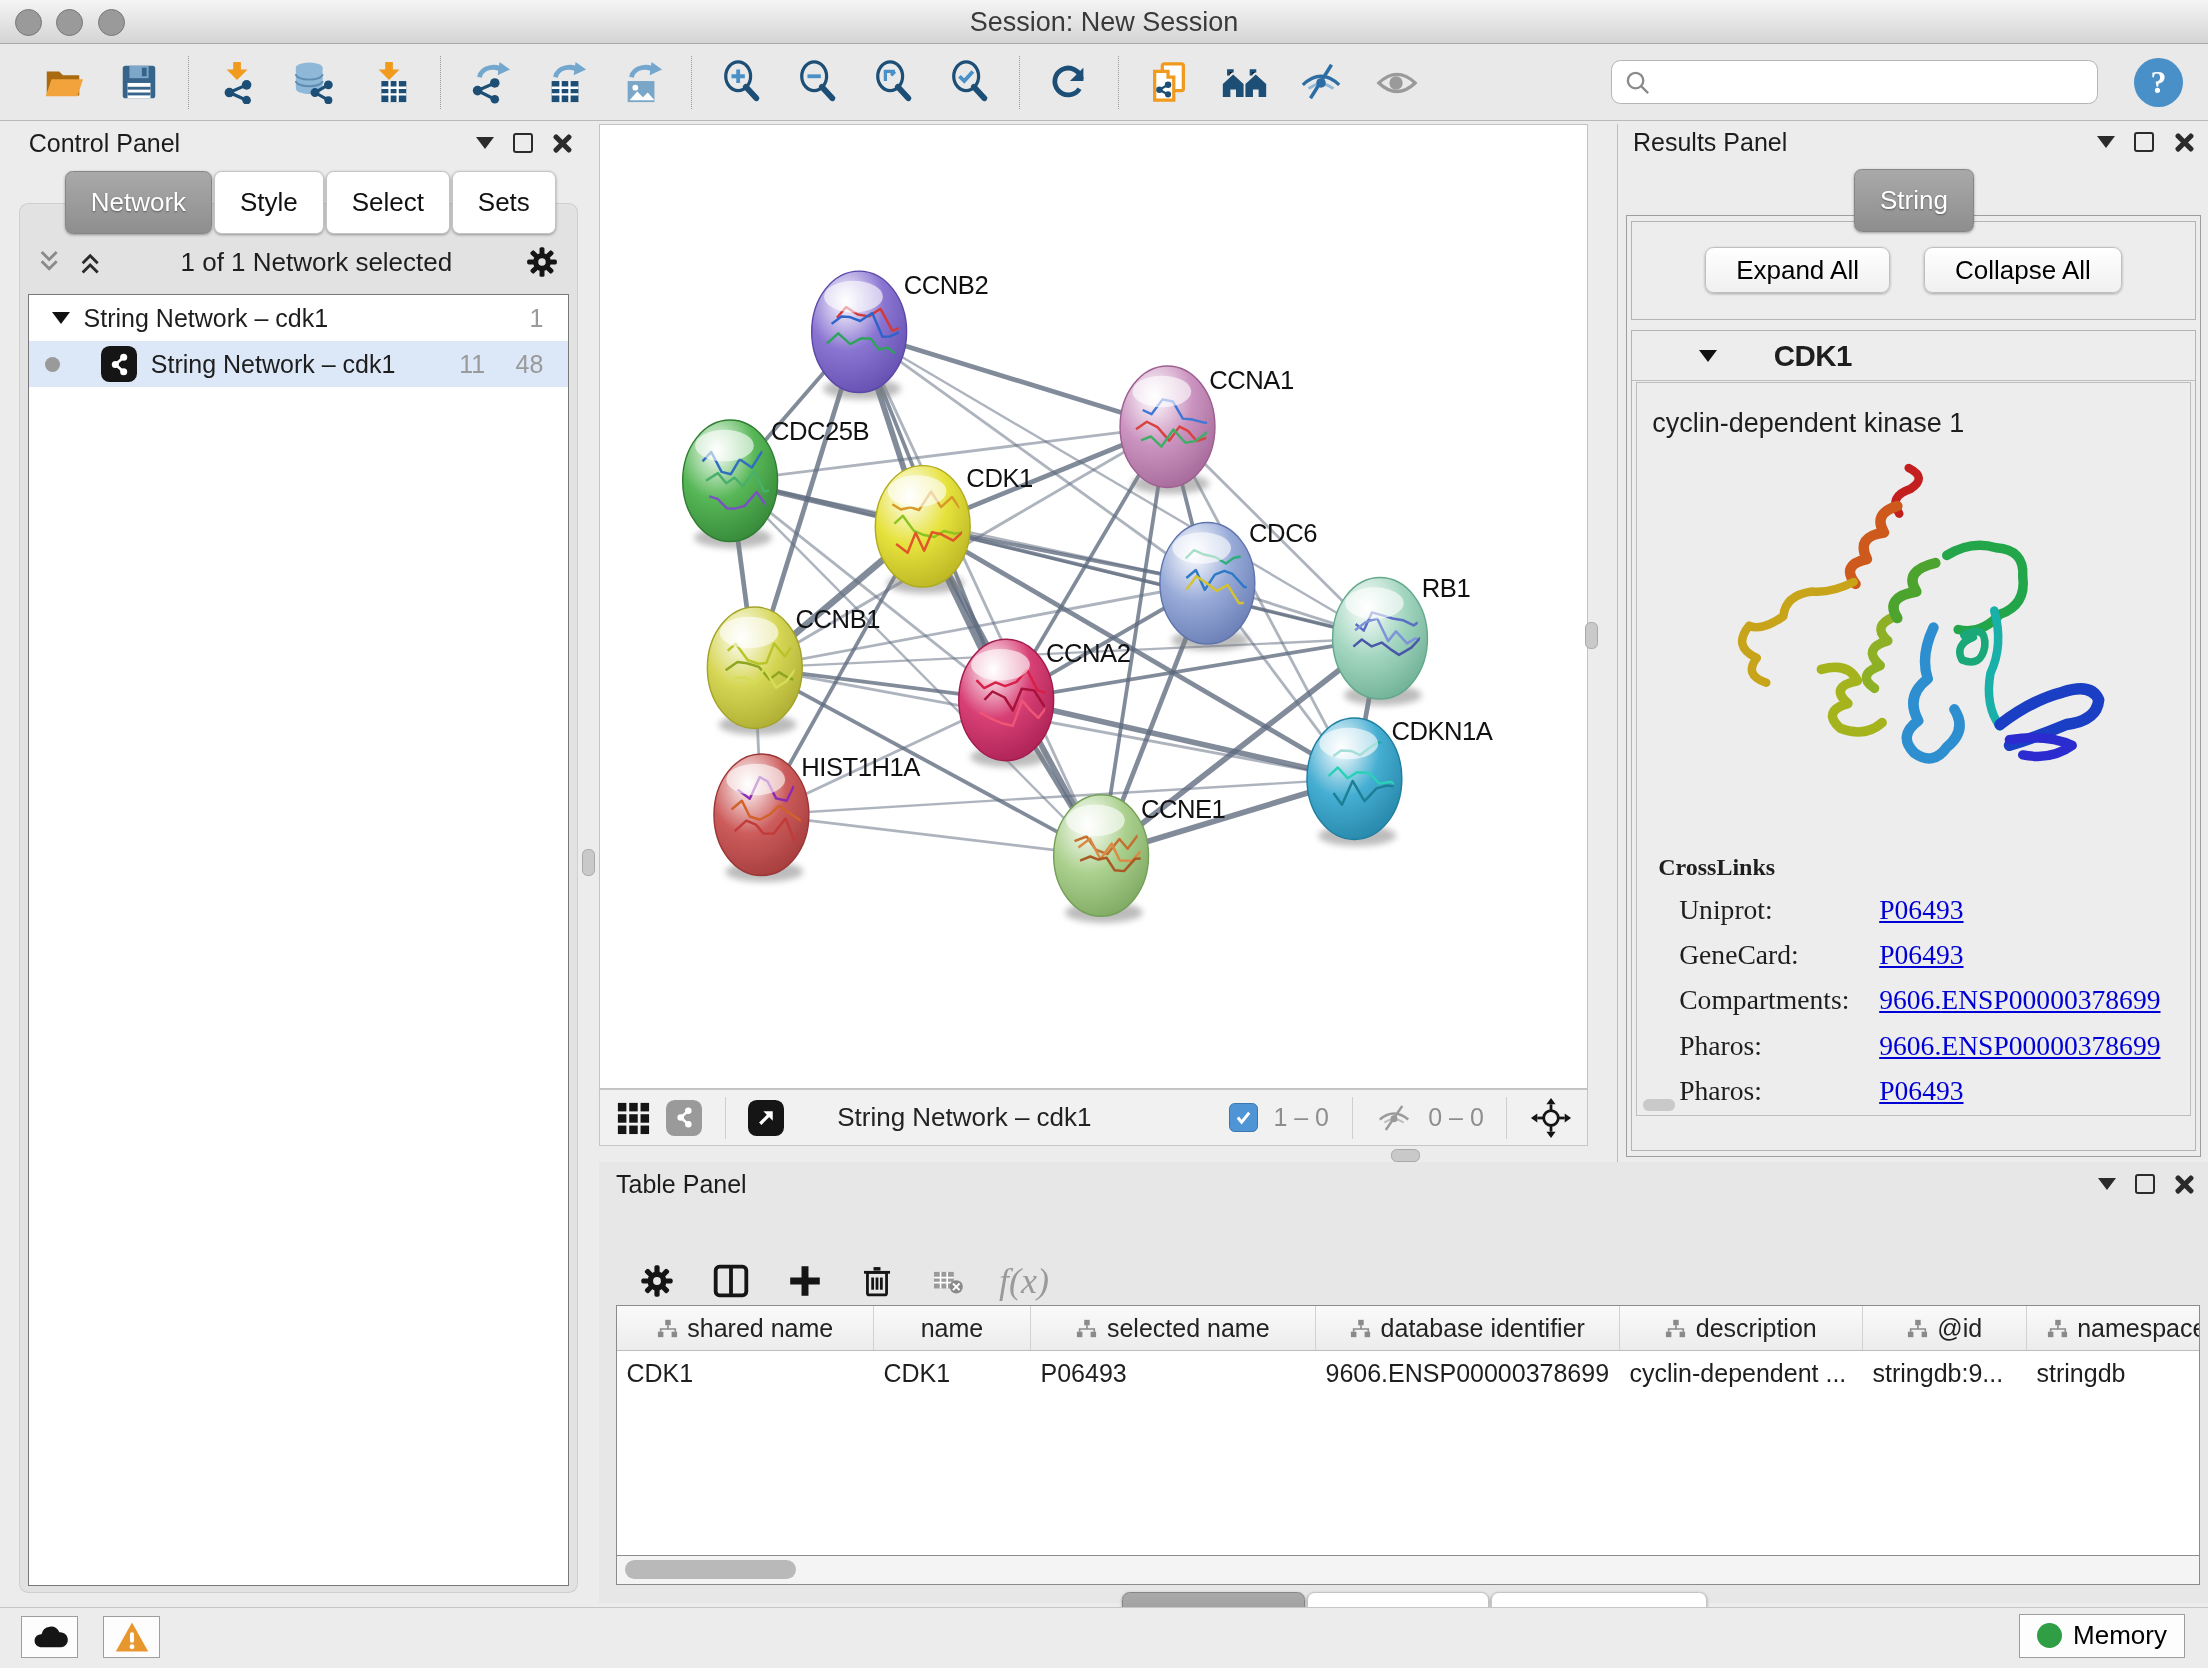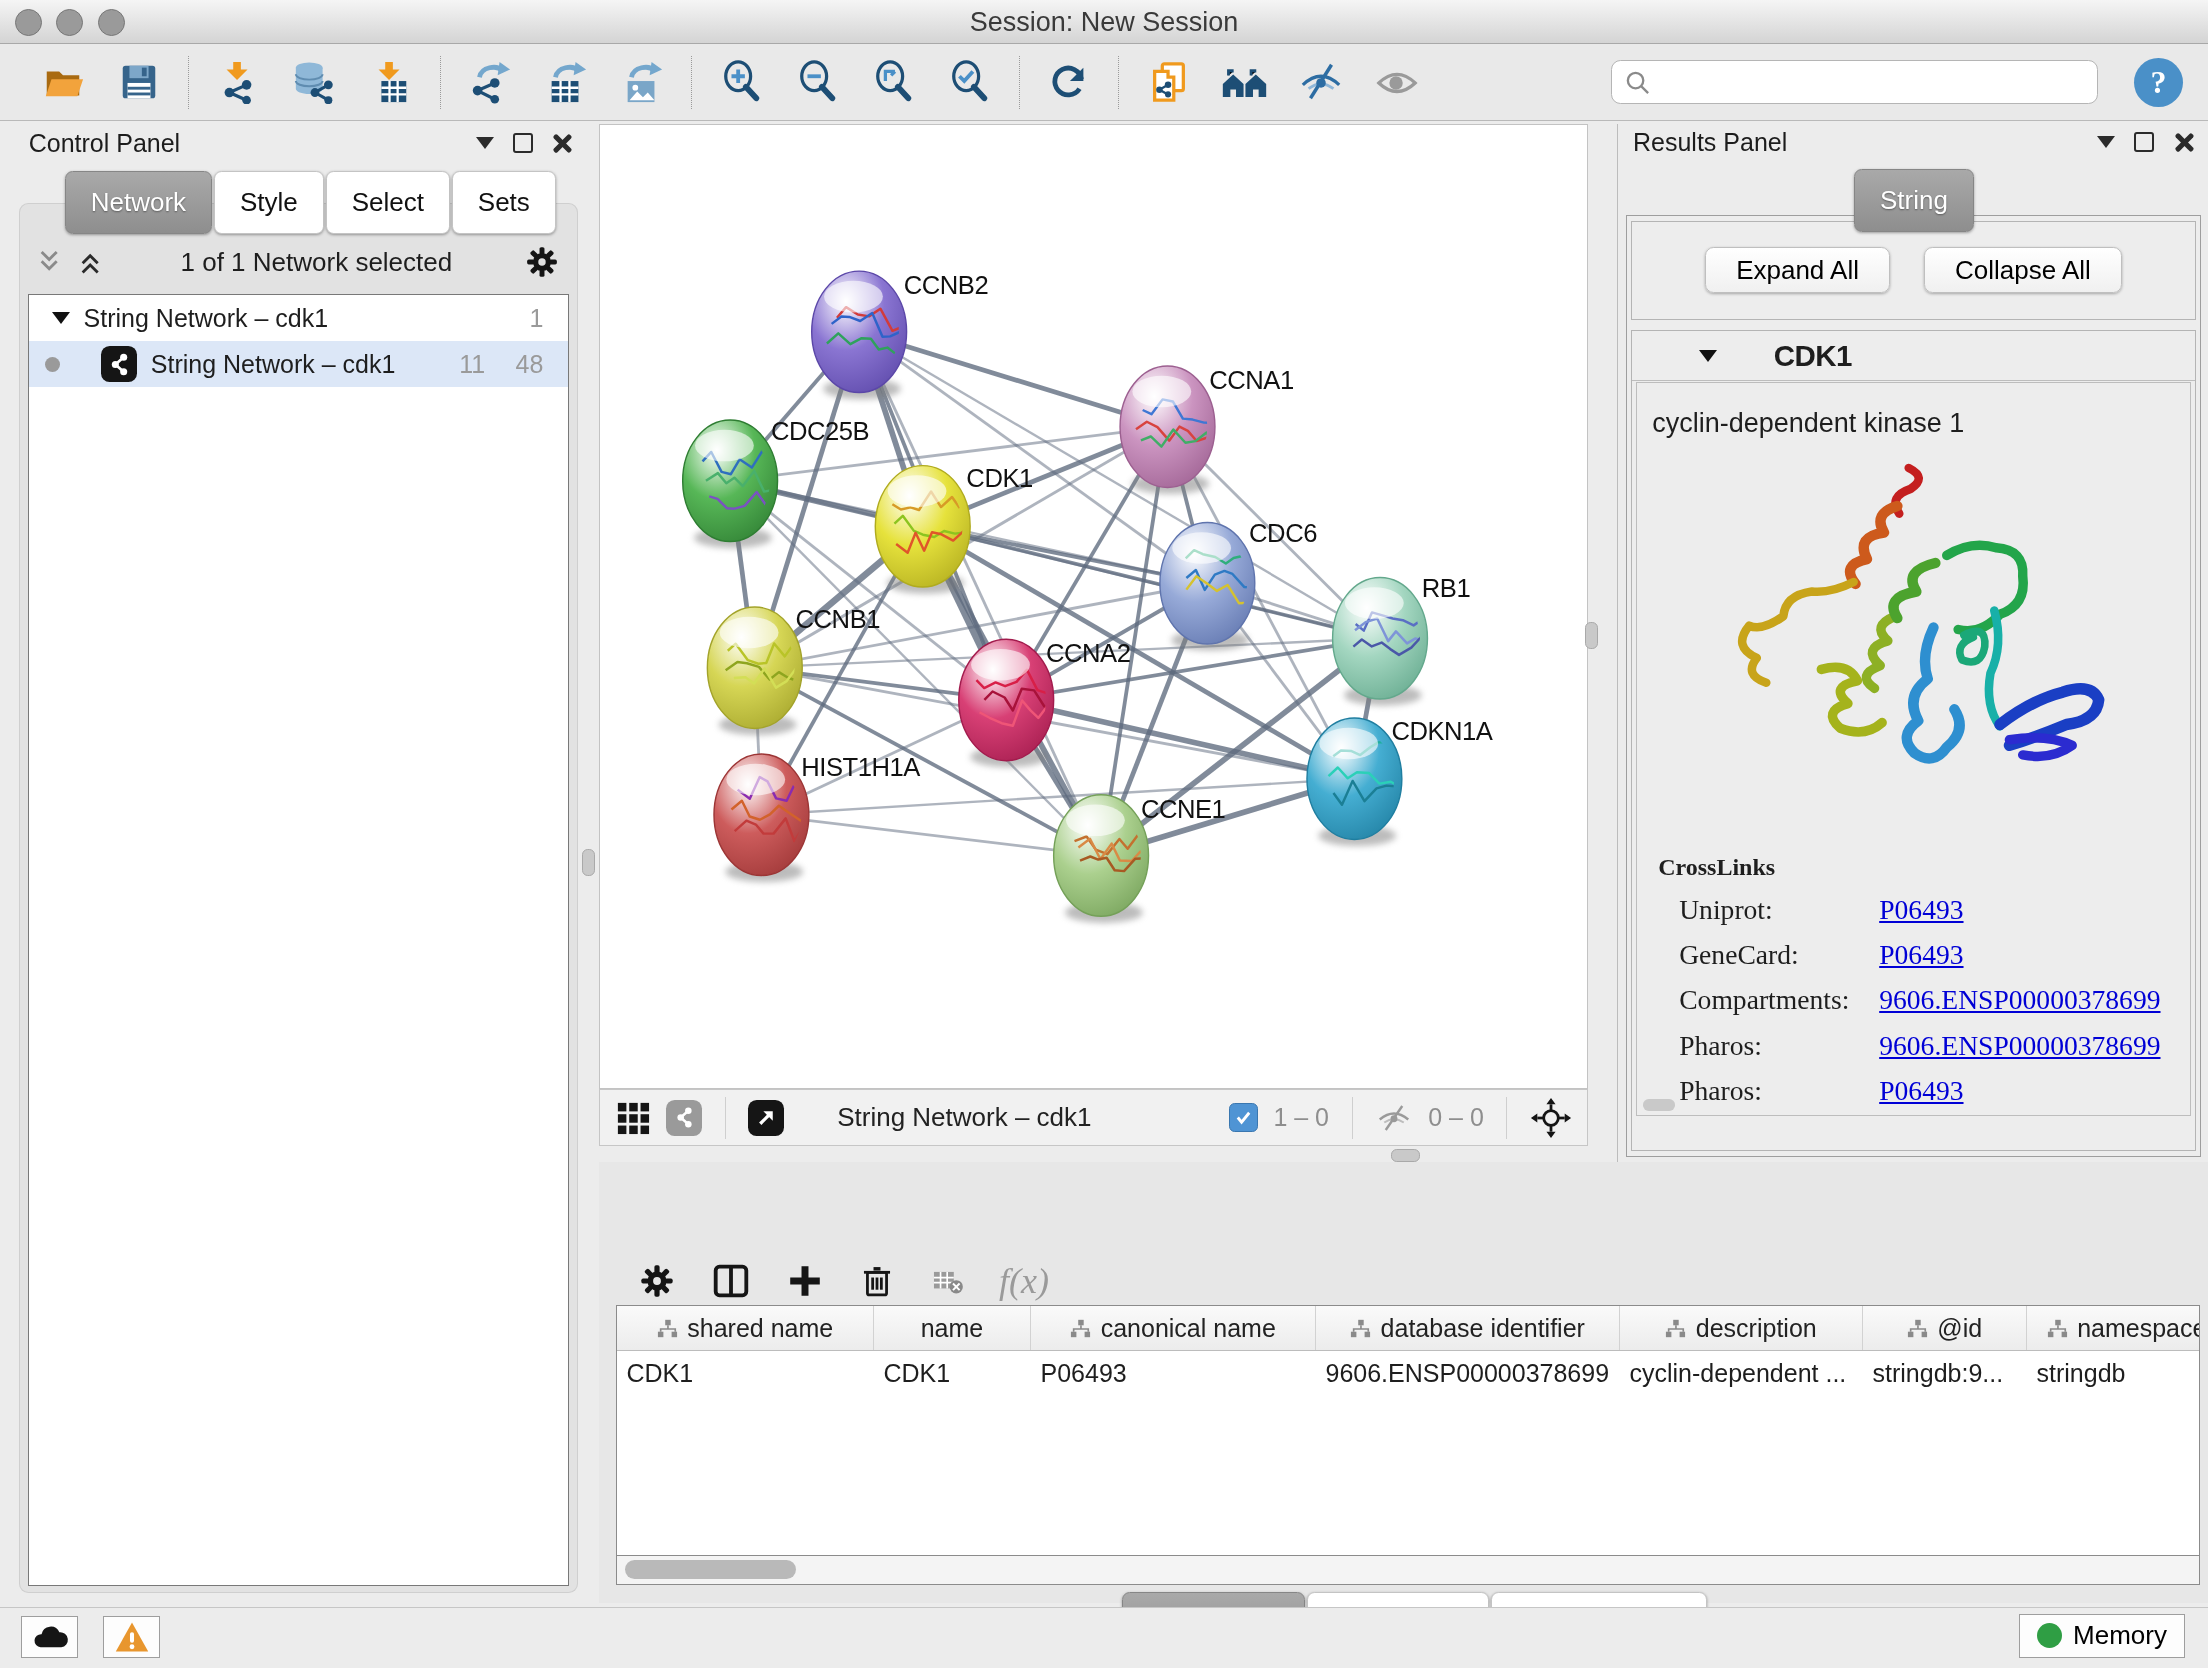--- a/index.html
+++ b/index.html
@@ -709,20 +709,28 @@
               <a href="#">P06493</a>
             </div>
           </div>
         <span class="rp-mini-scroll"></span>
       </div>
     </div>
   </div>
 </div>
 
 <div class="tpanel">
+  <div class="phead">
+    <span class="panel-title">Table Panel</span>
+    <span class="panel-ctrls">
+      <span class="pc-collapse"></span>
+      <span class="pc-float"></span>
+      <span class="x-icon"></span>
+    </span>
+  </div>
   <div class="tp-toolbar">
     <svg width="40" height="40" viewBox="0 0 46 46">
       <g fill="#151515">
         <rect x="20" y="5" width="6" height="9" rx="2"></rect>
           <rect x="20" y="32" width="6" height="9" rx="2"></rect>
         <rect x="20" y="5" width="6" height="9" rx="2" transform="rotate(45 23 23)"></rect>
         <rect x="20" y="5" width="6" height="9" rx="2" transform="rotate(90 23 23)"></rect>
         <rect x="20" y="5" width="6" height="9" rx="2" transform="rotate(135 23 23)"></rect>
         <rect x="20" y="32" width="6" height="9" rx="2" transform="rotate(45 23 23)"></rect>
         <rect x="20" y="32" width="6" height="9" rx="2" transform="rotate(90 23 23)"></rect>
@@ -774,21 +782,21 @@
         </div>
         <div class="th" style="width: 285px;">
           <svg width="21" height="21" viewBox="0 0 23 21">
             <g fill="#8a8a8a">
               <rect x="9" y="1" width="6" height="6"></rect>
               <rect x="1" y="14" width="6" height="6"></rect>
               <rect x="16" y="14" width="6" height="6"></rect>
             </g>
             <path d="M12 7 v4 M4 14 v-3 h16 v3" stroke="#8a8a8a" stroke-width="1.8" fill="none"></path>
           </svg>
-          <span>canonical name</span>
+          <span>selected name</span>
         </div>
         <div class="th" style="width: 304px;">
           <svg width="21" height="21" viewBox="0 0 23 21">
             <g fill="#8a8a8a">
               <rect x="9" y="1" width="6" height="6"></rect>
               <rect x="1" y="14" width="6" height="6"></rect>
               <rect x="16" y="14" width="6" height="6"></rect>
             </g>
             <path d="M12 7 v4 M4 14 v-3 h16 v3" stroke="#8a8a8a" stroke-width="1.8" fill="none"></path>
           </svg>

